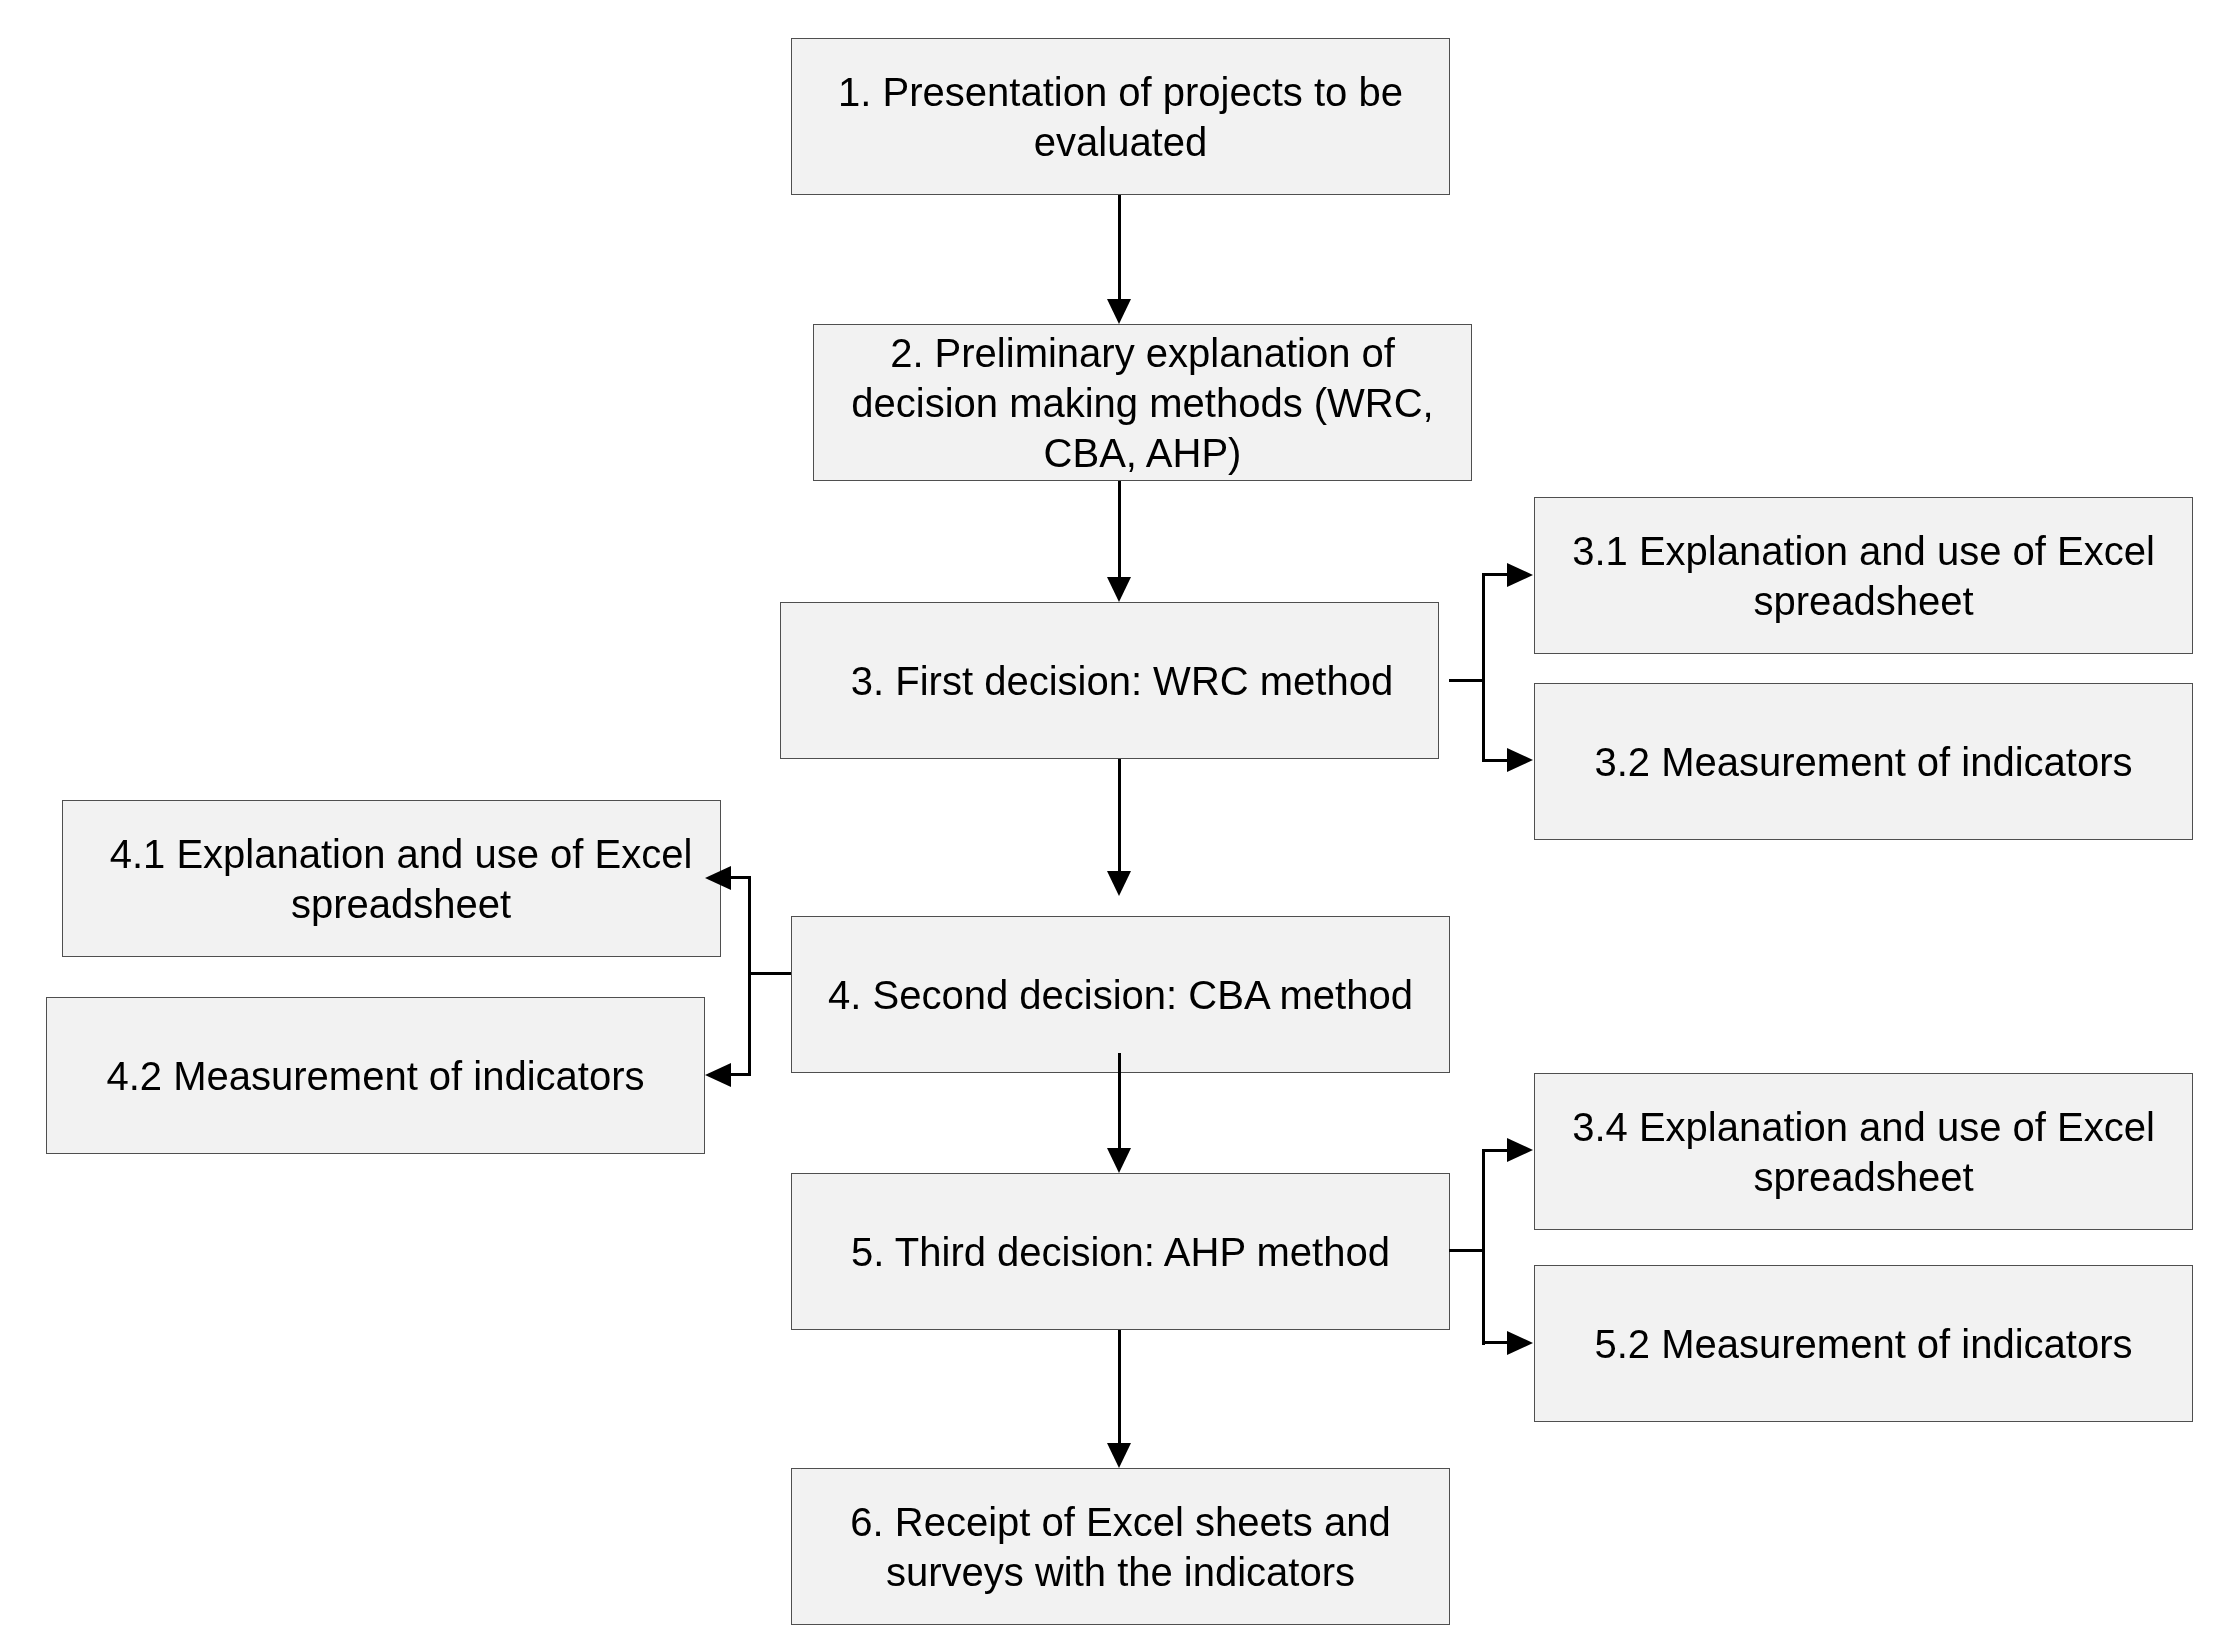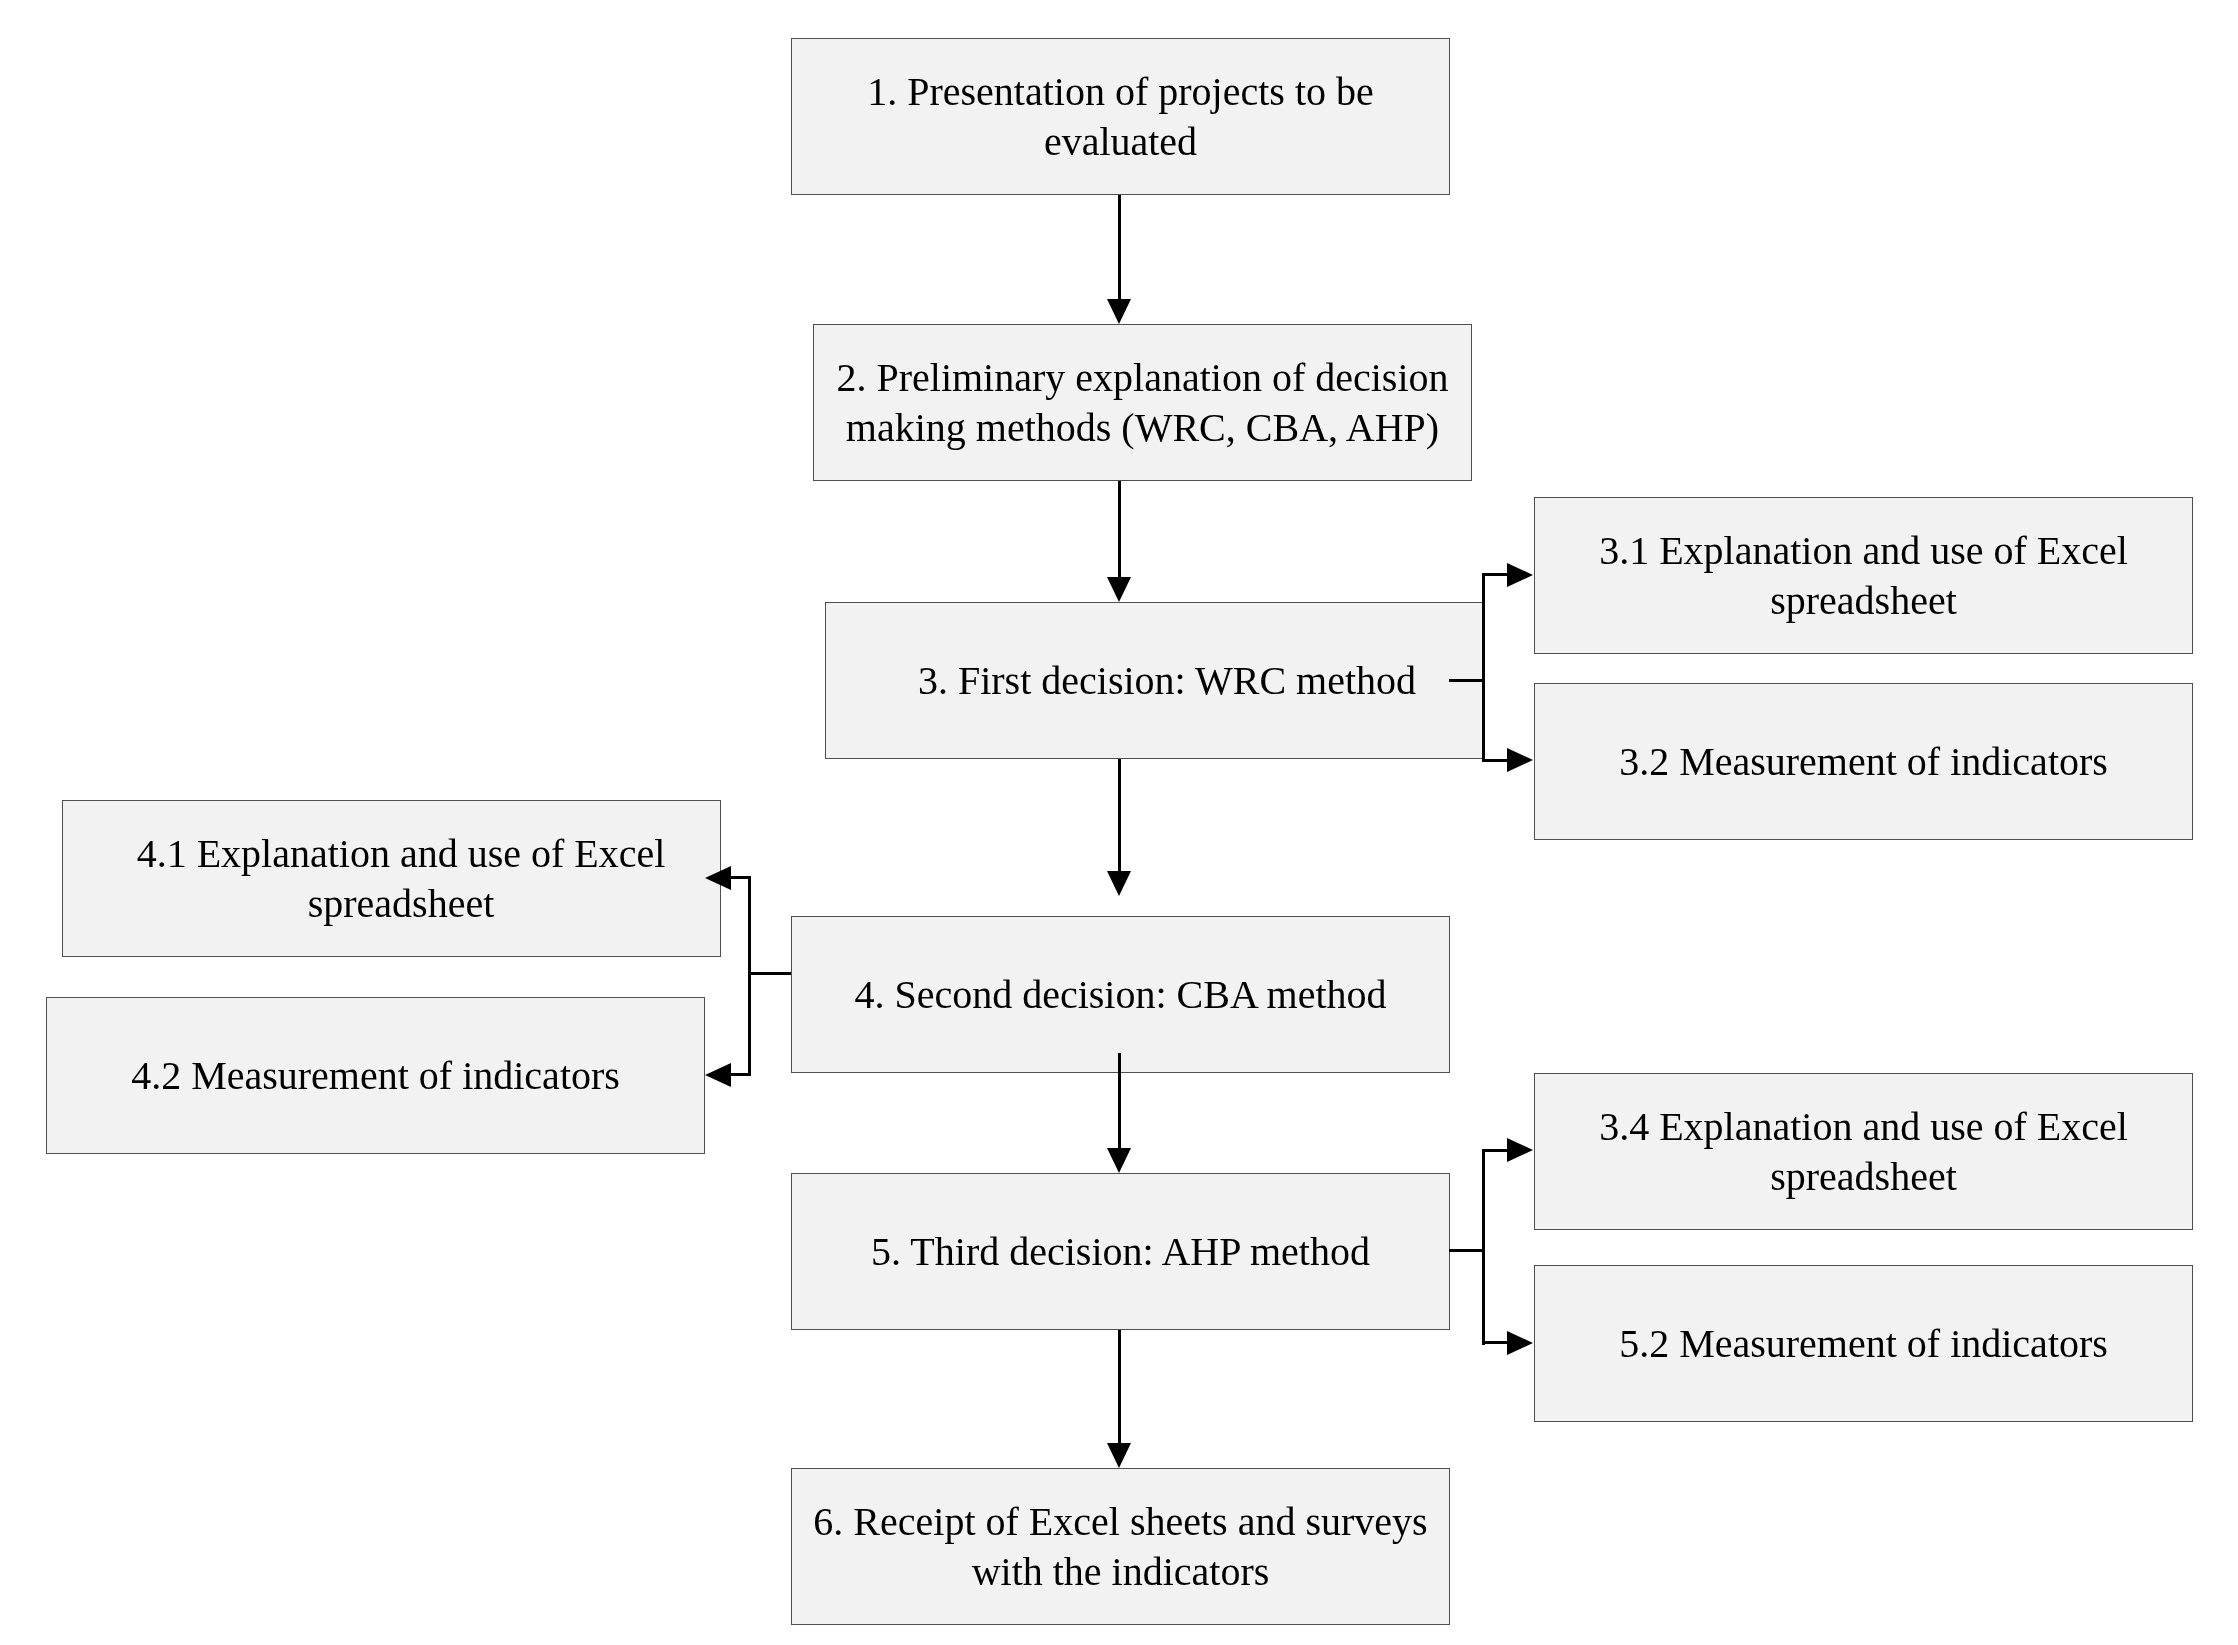--- a/index.html
+++ b/index.html
@@ -5,42 +5,42 @@
   html, body {
     margin: 0;
     padding: 0;
     background: #ffffff;
   }
   #canvas {
     position: relative;
     width: 2239px;
     height: 1645px;
     background: #ffffff;
-    font-family: Liberation Serif, serif;
+    font-family: Liberation Sans, sans-serif;
     color: #000000;
   }
   .node {
     position: absolute;
     width: 659px;
     height: 157px;
     box-sizing: border-box;
     background: #f2f2f2;
     border: 1.3px solid #4f4f4f;
     display: flex;
     align-items: center;
     justify-content: center;
     text-align: center;
     font-size: 40px;
     line-height: 1.25;
     padding: 0 10px;
   }
   
   .n1  { left: 791px; top: 38px;   }
   .n2  { left: 813px; top: 324px;  }
-  .n3  { left: 825px; top: 602px; padding-left: 35px;  }
+  .n3  { left: 780px; top: 602px; padding-left: 35px;  }
   .n4  { left: 791px; top: 896px; margin-top: 20px; }
   .n5  { left: 791px; top: 1173px; }
   .n6  { left: 791px; top: 1468px; }
   
   .n31 { left: 1534px; top: 497px;  }
   .n32 { left: 1534px; top: 683px; text-align: center; }
   .n51 { left: 1534px; top: 1073px; }
   .n52 { left: 1534px; top: 1265px; }
   
   .n41 { left: 62px;   top: 800px; padding-left: 29px; }

